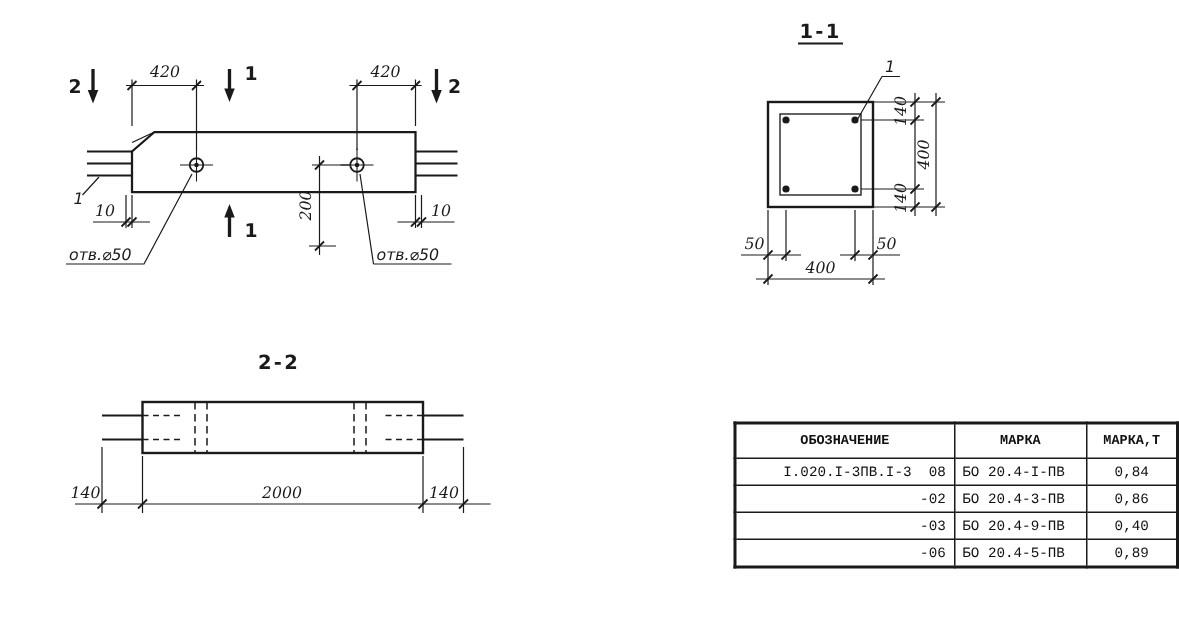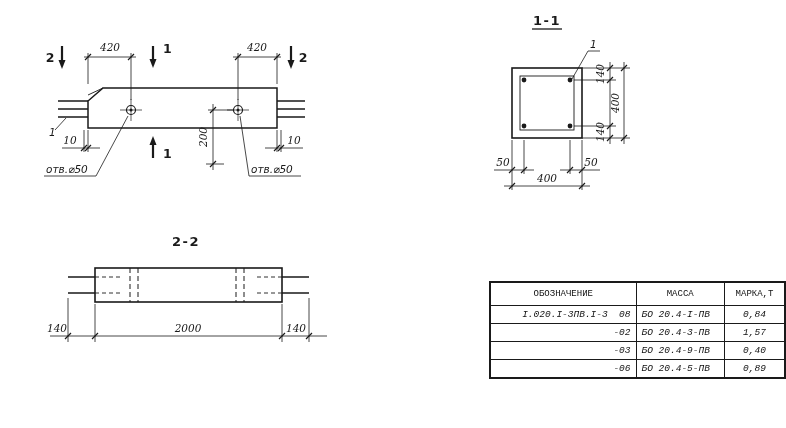--- a/index.html
+++ b/index.html
@@ -6,22 +6,22 @@
   .stage { position:relative; width:786px; height:428px; background:#ffffff; overflow:hidden; }
   svg { position:absolute; left:0; top:0; }
   svg text { fill:#1a1a1a; }
   .dim   { font: italic 10.5px "DejaVu Serif", serif; }
   .lbl   { font: italic 10.5px "DejaVu Sans", sans-serif; }
   .mark  { font: 700 12.5px "DejaVu Sans", sans-serif; }
   .title { font: 700 13px "DejaVu Sans", sans-serif; letter-spacing:1.5px; }
   .spec-table { position:absolute; left:489px; top:281px; }
   .spec-table table { border-collapse:collapse; background:#fff; border:2px solid #1a1a1a; }
   .spec-table th, .spec-table td { border:1px solid #1a1a1a; font-family:"Liberation Mono", monospace; color:#111; }
-  .spec-table th { font-size:9px; font-weight:400; padding:6px 2px; text-align:center; }
-  .spec-table td { font-size:9.5px; padding:3px 5px; white-space:pre;font-style:italic; }
+  .spec-table th { font-size:9px; font-weight:700; padding:6px 2px; text-align:center; }
+  .spec-table td { font-size:9.5px; padding:3px 5px; white-space:pre; }
   td.des  { text-align:right; width:136px; }
   td.mrk  { text-align:left;  width:78px; }
   td.mass { text-align:center; width:50px;margin-left:31px; }
 </style>
 </head>
 <body>
 
 <div class="stage">
 
 <svg width="786" height="428" viewBox="0 0 786 428">
@@ -154,34 +154,34 @@
     </g>
 
   </g>
 </svg>
 
 <div class="spec-table">
   <table>
     <thead>
       <tr>
         <th>ОБОЗНАЧЕНИЕ</th>
-        <th>МАССА</th>
+        <th>МАРКА</th>
         <th>МАРКА,Т</th>
       </tr>
     </thead>
     <tbody>
       <tr>
         <td class="des">I.020.I-3ПВ.I-3  08</td>
         <td class="mrk">БО 20.4-I-ПВ</td>
         <td class="mass">0,84</td>
       </tr>
       <tr>
         <td class="des">-02</td>
         <td class="mrk">БО 20.4-3-ПВ</td>
-        <td class="mass">1,57</td>
+        <td class="mass">0,86</td>
       </tr>
       <tr>
         <td class="des">-03</td>
         <td class="mrk">БО 20.4-9-ПВ</td>
         <td class="mass">0,40</td>
       </tr>
       <tr>
         <td class="des">-06</td>
         <td class="mrk">БО 20.4-5-ПВ</td>
         <td class="mass">0,89</td>

